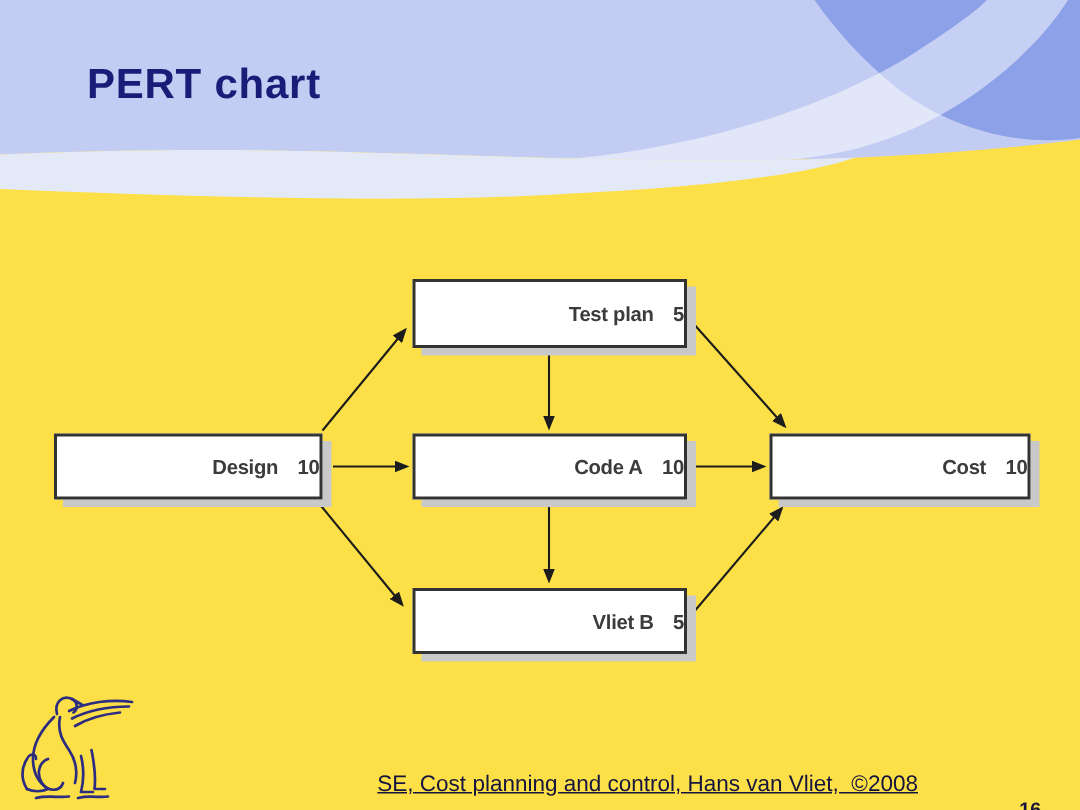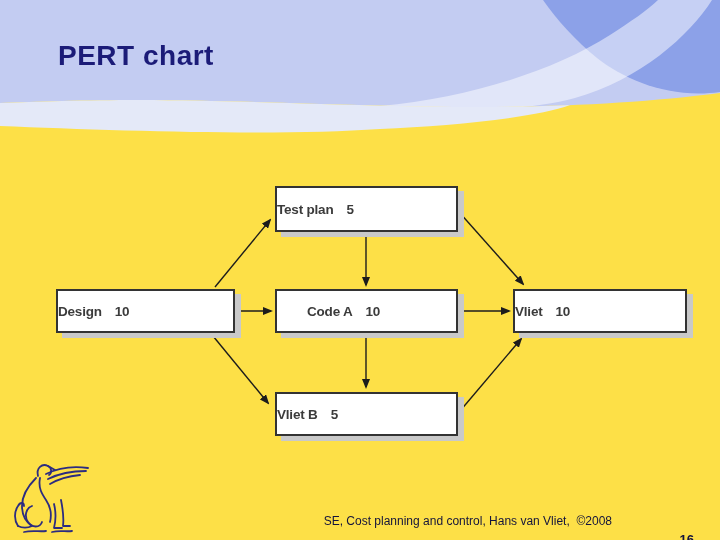--- a/index.html
+++ b/index.html
@@ -6,37 +6,37 @@
   body{font-family:"Liberation Sans",sans-serif;}
   .slide{position:relative;width:720px;height:540px;background:#fde047;overflow:hidden;}
 
   
   .header-svg{position:absolute;top:0;left:0;width:720px;height:150px;display:block;}
   .slide-title{position:absolute;left:58px;top:40px;margin:0;font-size:28px;font-weight:bold;
     color:#1b1b78;letter-spacing:0.5px;font-family:"Liberation Sans",sans-serif;}
 
   
   .node{position:absolute;box-sizing:border-box;background:#ffffff;border:2px solid #333333;
-    box-shadow:6px 5px 0 #c9c9c9;display:flex;align-items:center;justify-content:flex-start;
+    box-shadow:6px 5px 0 #c9c9c9;display:flex;align-items:center;justify-content:flex-end;
     gap:13px;font-size:13.5px;font-weight:600;color:#3b3b3b;letter-spacing:-0.2px;}
   .node-test-plan{left:275px;top:186px;width:183px;height:46px;}
-  .node-design{left:56px;top:289px;width:179px;height:44px;}
+  .node-design{left:36px;top:289px;width:179px;height:44px;}
   .node-code-a{left:275px;top:289px;width:183px;height:44px;padding-left:30px;}
   .node-test{left:513px;top:289px;width:174px;height:44px;}
   .node-code-b{left:275px;top:392px;width:183px;height:44px;}
 
   .arrows-svg{position:absolute;top:0;left:0;width:720px;height:540px;pointer-events:none;}
   .arrows-svg line{stroke:#1c1c1c;stroke-width:1.4;}
 
   
   .logo-svg{position:absolute;left:8px;top:460px;width:88px;height:76px;}
 
   
-  .footer-text{position:absolute;top:514px;right:108px;font-size:12px;color:#14143c;
-    white-space:pre;}
+  .footer-text{position:absolute;top:514px;right:108px;font-size:15px;color:#14143c;
+    white-space:pre;text-decoration:underline;}
   .page-number{position:absolute;top:532px;right:26px;font-size:13px;font-weight:bold;color:#14143c;}
 </style>
 </head>
 <body>
 
 <div class="slide">
 
   <svg class="header-svg" viewBox="0 0 720 150" aria-hidden="true">
     <path fill="#c3ccf2" d="M0,0 H720 V93 C650,102 565,107 480,107 C370,107 240,100 140,100 C85,100 35,101.5 0,103 Z"></path>
     <path fill="#8ca1e8" d="M543,0 H720 V92 C670,99 625,80 597,58 C575,40 557,20 543,0 Z"></path>
@@ -70,21 +70,21 @@
     </div>
     <div class="node node-design">
       <span>Design</span>
       <span>10</span>
     </div>
     <div class="node node-code-a">
       <span>Code A</span>
       <span>10</span>
     </div>
     <div class="node node-test">
-      <span>Vliet</span>
+      <span>Cost</span>
       <span>10</span>
     </div>
     <div class="node node-code-b">
       <span>Vliet B</span>
       <span>5</span>
     </div>
   </div>
 
   <svg class="logo-svg" viewBox="0 0 88 76" aria-hidden="true">
     <g fill="none" stroke="#2c2c80" stroke-width="1.8" stroke-linecap="round" stroke-linejoin="round">

